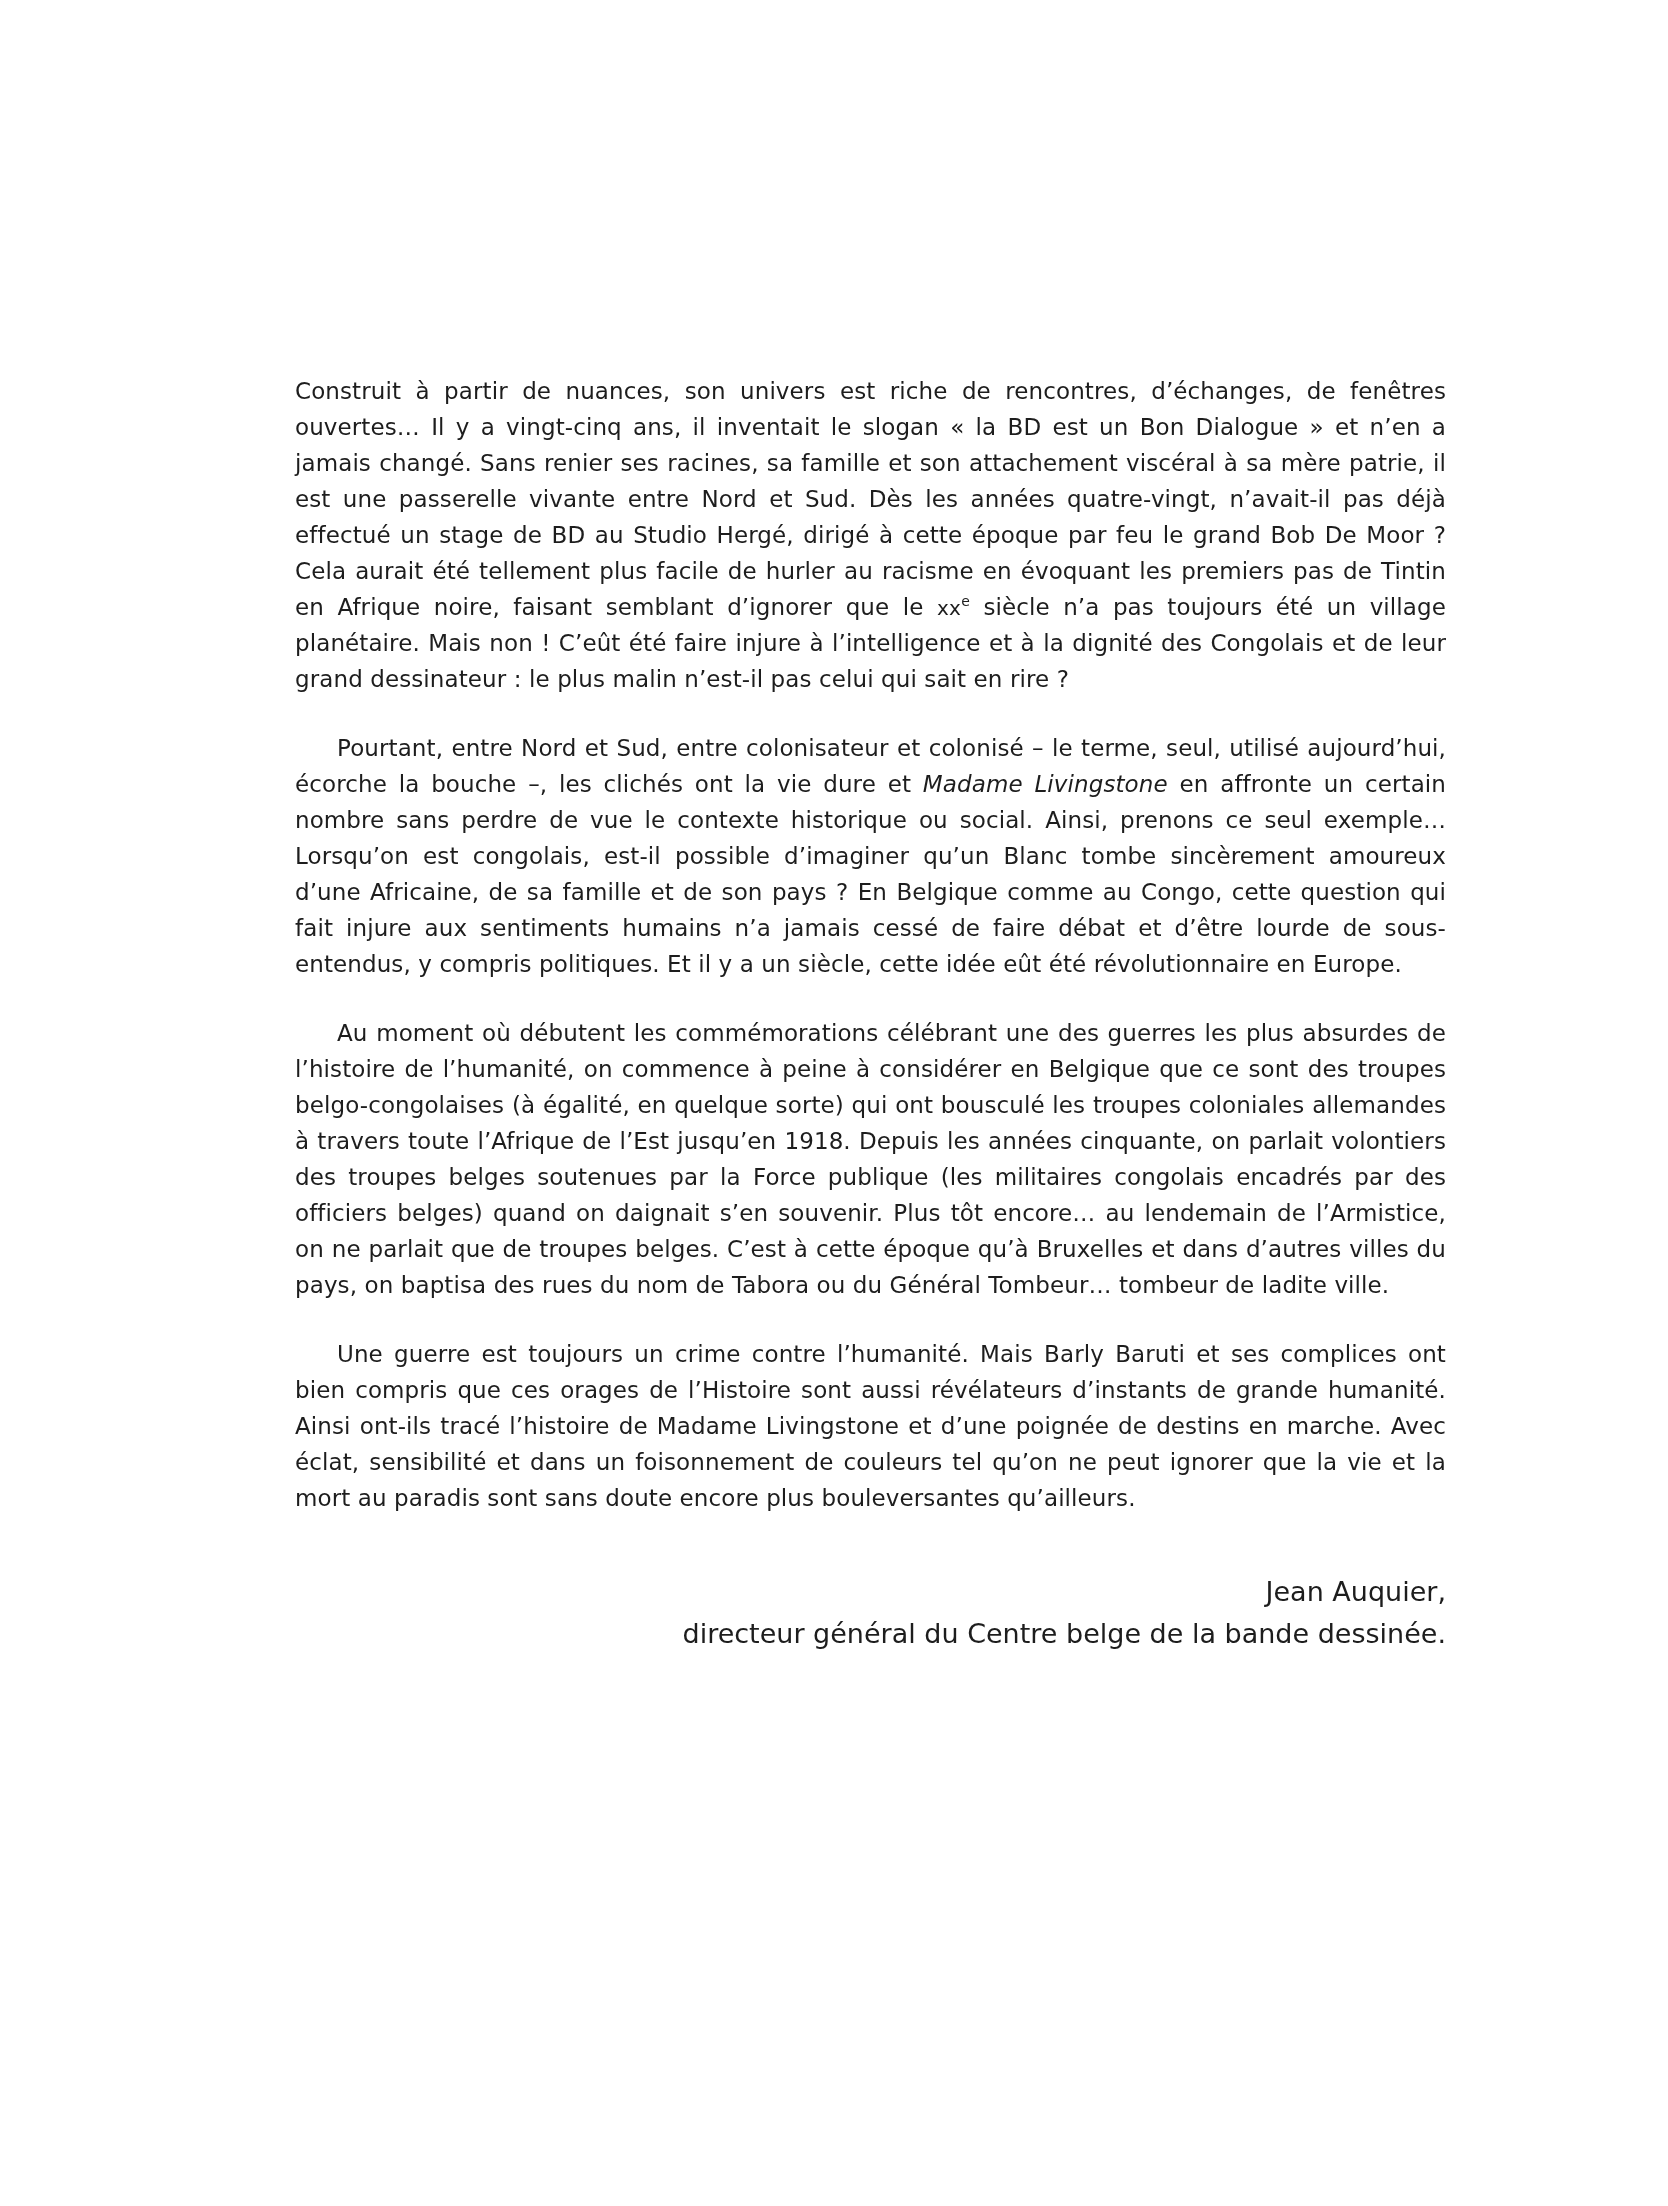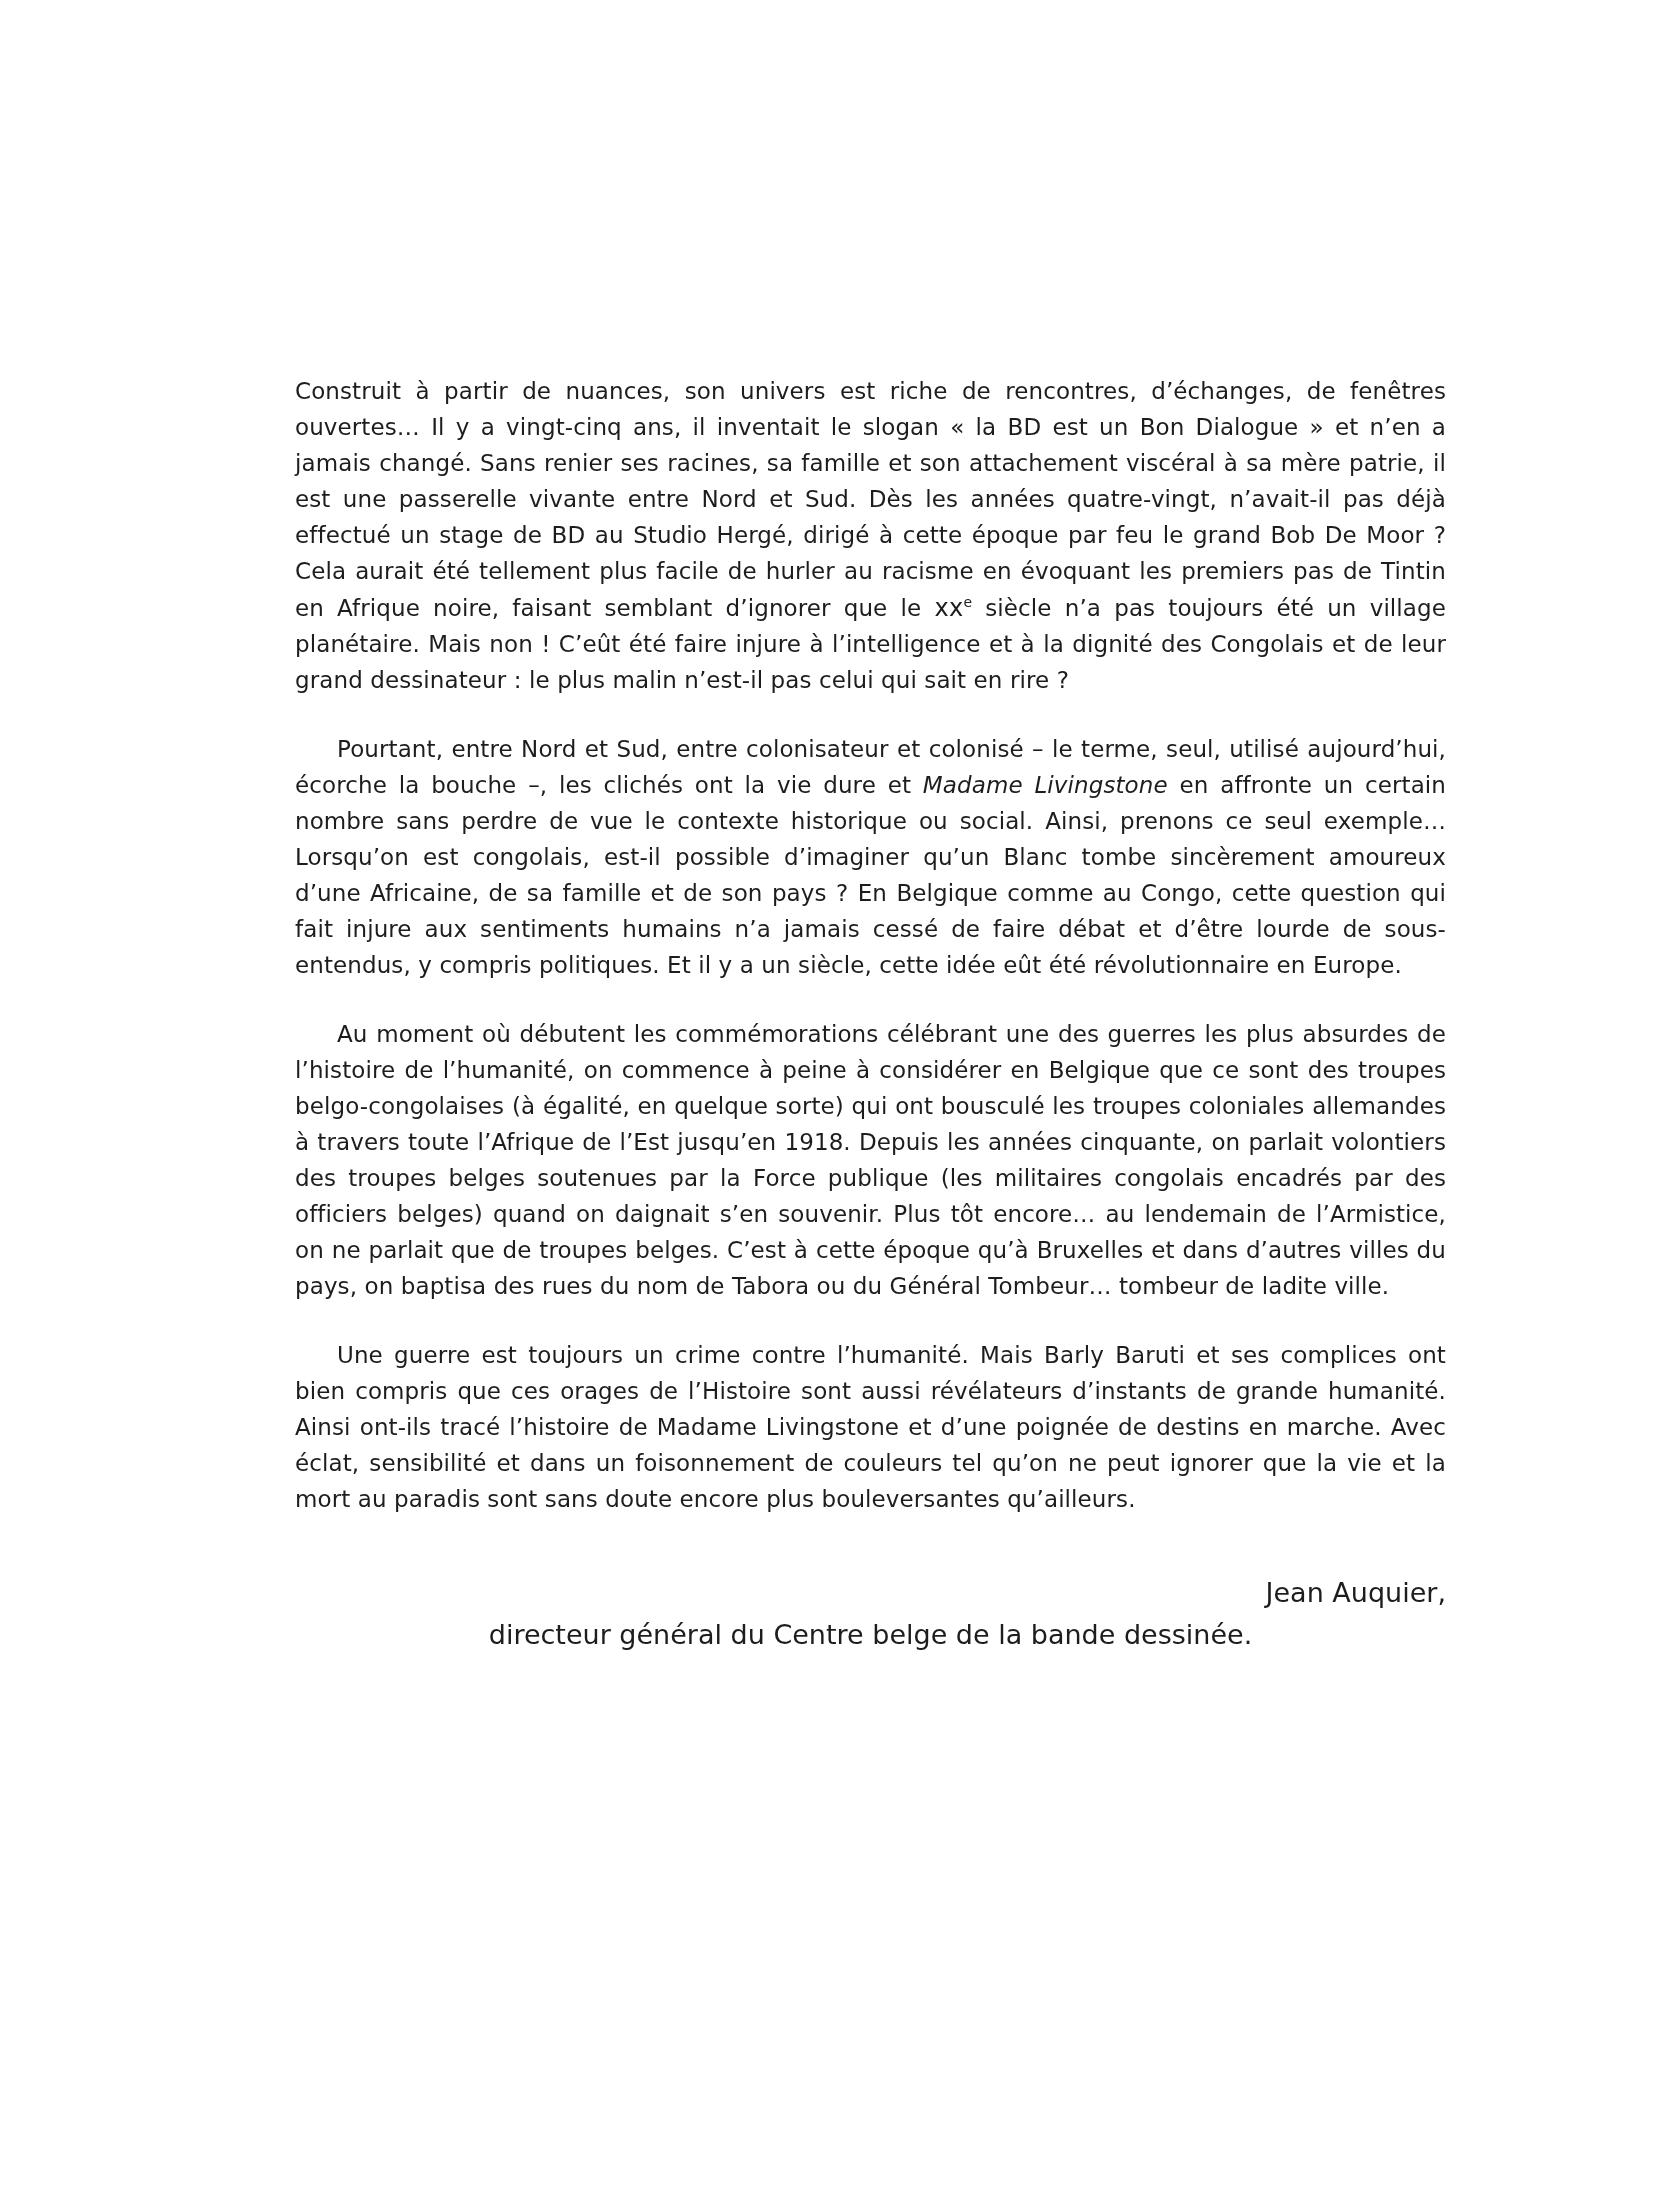--- a/index.html
+++ b/index.html
@@ -39,21 +39,21 @@
   p.body-par.indent::first-line {
     
   }
   p.indent {
     text-indent: 42px;
   }
   p.no-indent {
     text-indent: 0;
   }
   .smallcaps-xx {
-    font-size: 24px;
+    font-size: 20px;
     letter-spacing: 0.3px;
   }
   .sup {
     font-size: 14px;
     vertical-align: super;
     line-height: 0;
   }
   em, .ital {
     font-style: italic;
   }
@@ -66,21 +66,20 @@
   }
   .signoff-author {
     margin: 54px 0 0 0;
     font-size: 27px;
     line-height: 1.565;
     text-align: right;
     color: #1d1d1d;
   }
   .signoff-author .line2 {
     display: block;
-    text-align: center;
   }
 </style>
 </head>
 <body>
 
 <div class="page">
   <div class="text-column">
 
     <p class="body-par no-indent"><span>Construit à partir de nuances, son univers est riche de rencontres, d’échanges, de fenêtres ouvertes… Il y a vingt-cinq ans, il inventait le slogan « la BD est un Bon Dialogue » et n’en a jamais changé. Sans renier ses racines, sa famille et son attachement viscéral à sa mère patrie, il est une passerelle vivante entre Nord et Sud. Dès les années quatre-vingt, n’avait-il pas déjà effectué un stage de BD au Studio Hergé, dirigé à cette époque par feu le grand Bob De Moor ? Cela aurait été tellement plus facile de hurler au racisme en évoquant les premiers pas de Tintin en Afrique noire, faisant semblant d’ignorer que le </span><span class="smallcaps-xx">xx</span><span class="sup">e</span><span> siècle n’a pas toujours été un village planétaire. Mais non ! C’eût été faire injure à l’intelligence et à la dignité des Congolais et de leur grand dessinateur : le plus malin n’est-il pas celui qui sait en rire ?</span></p>
 

